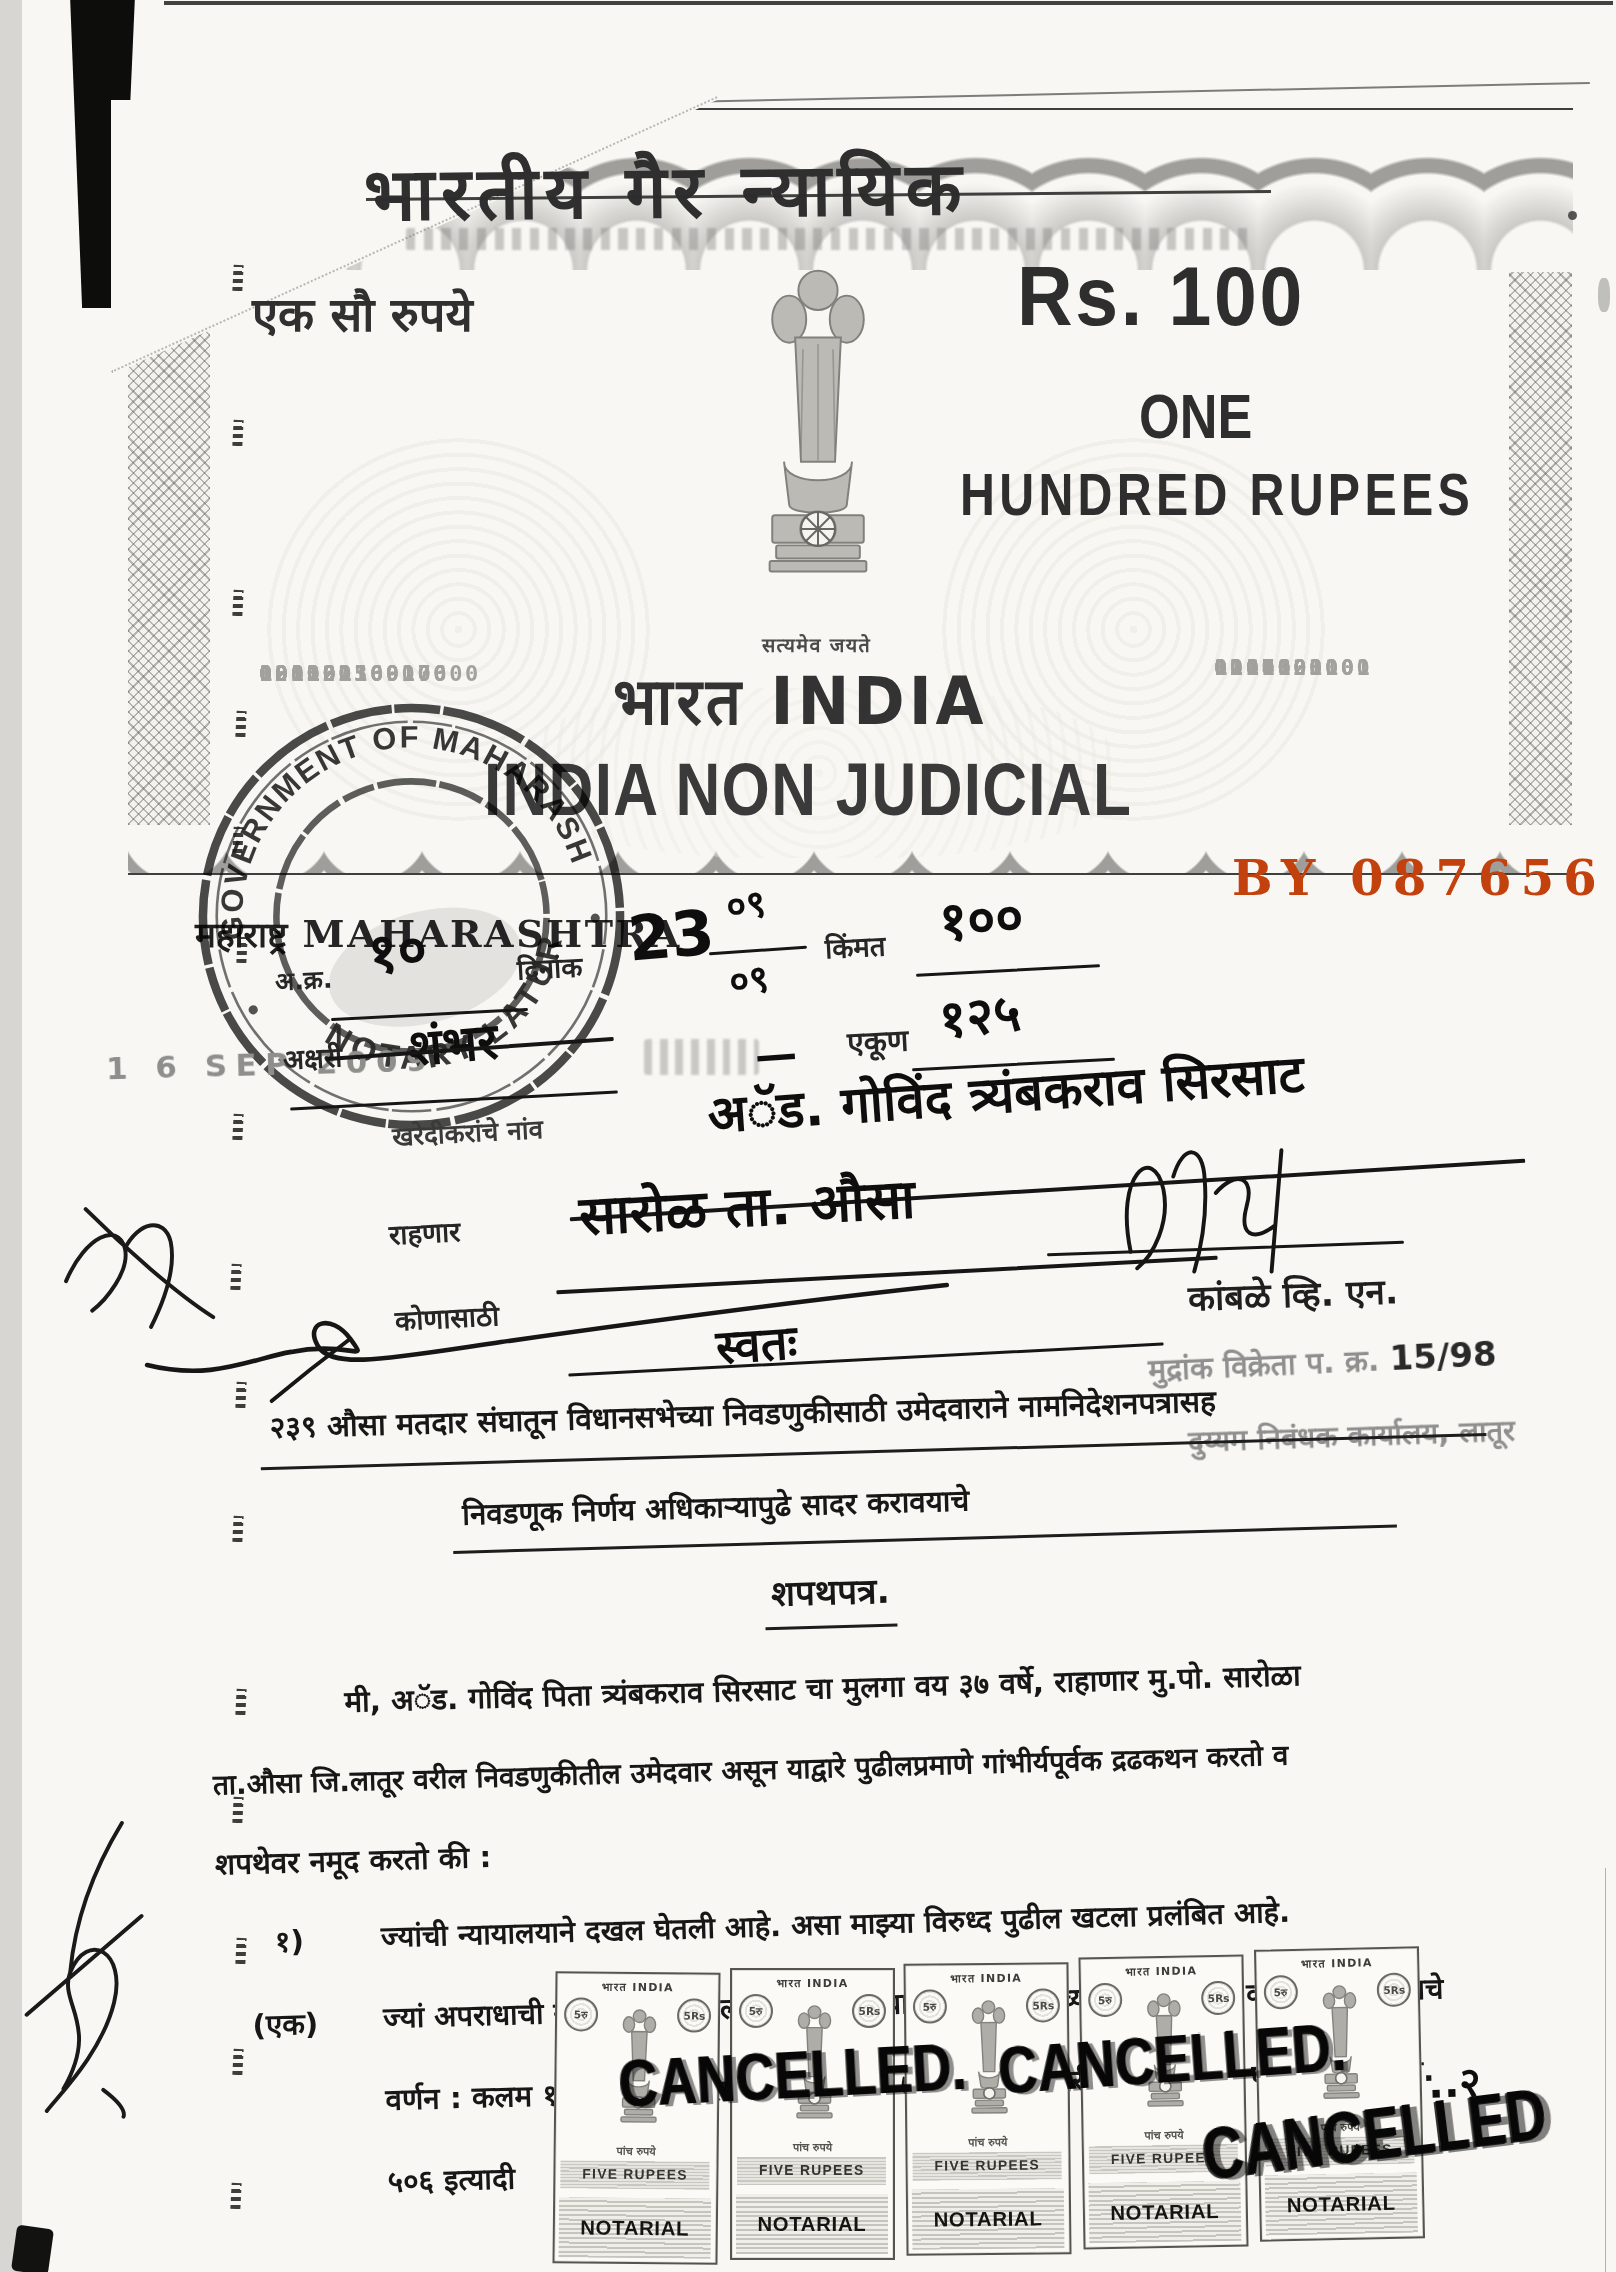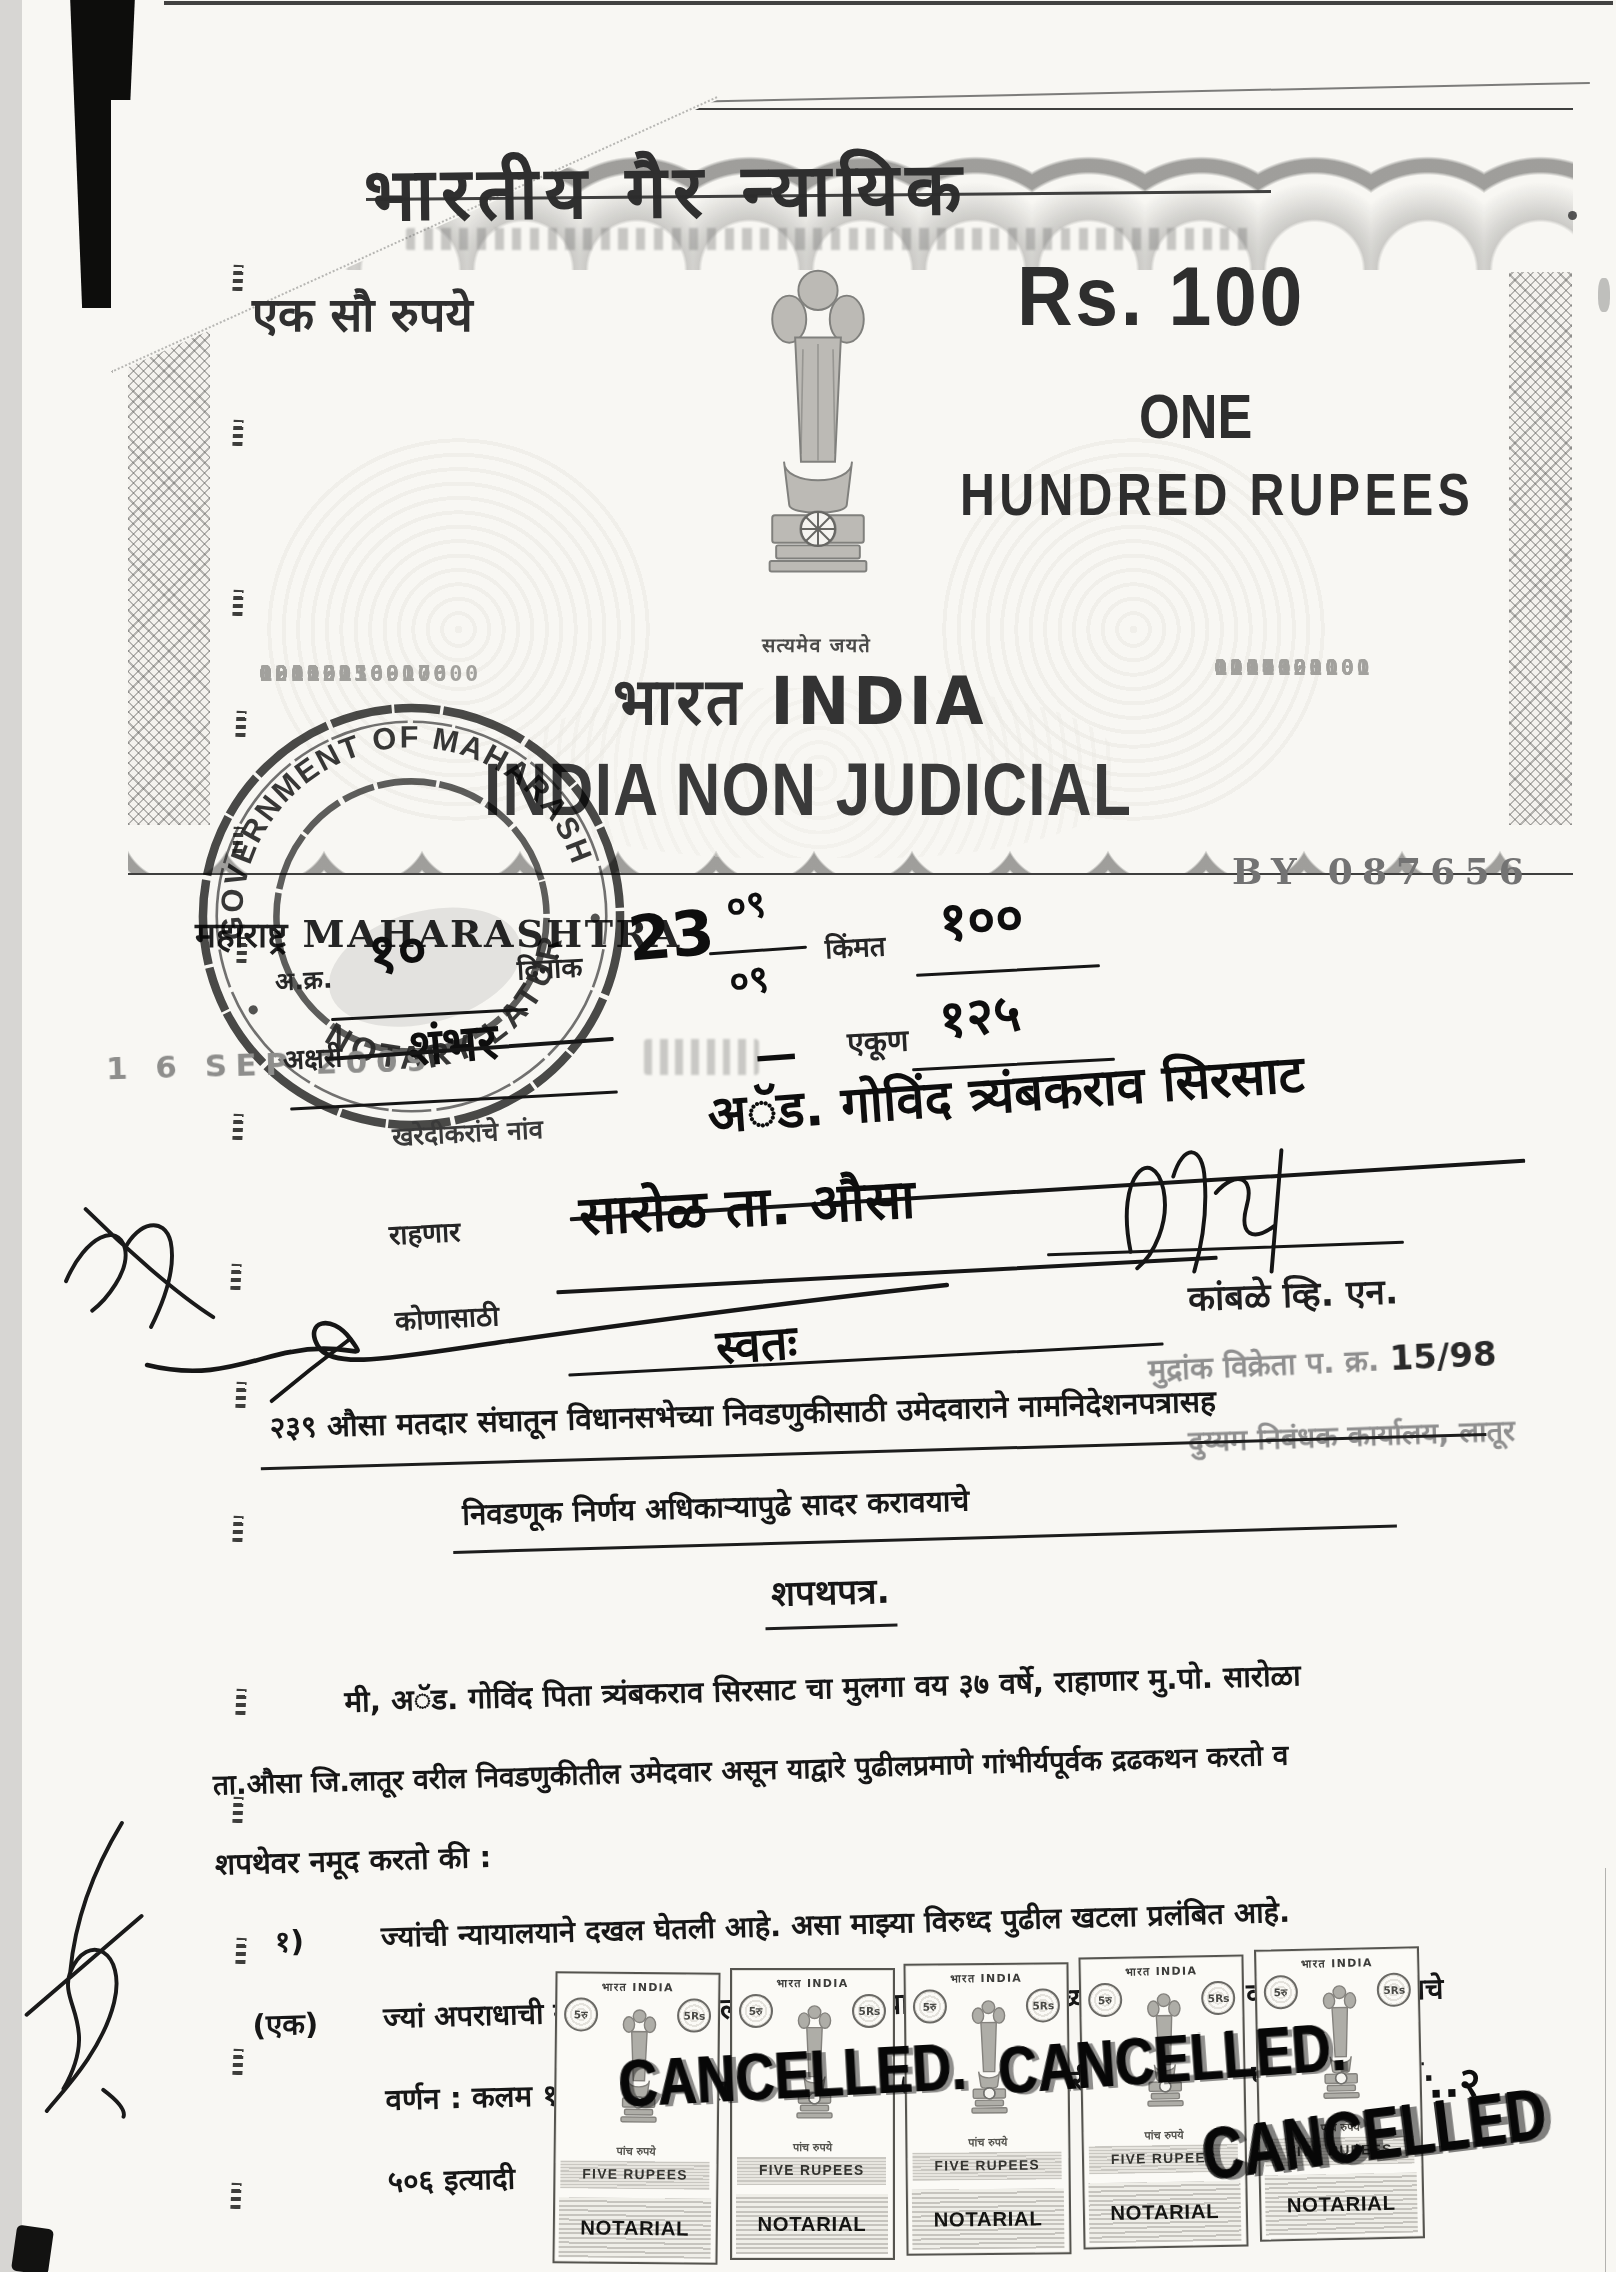--- a/index.html
+++ b/index.html
@@ -75,21 +75,21 @@
   #bin-right{left:1214px;top:655px;text-align:right;}
   .bincol div{position:static;}
 
   
   #emblem{left:733px;top:244px;width:170px;height:387px;opacity:.85;}
 
   
   #state{left:195px;top:910px;}
   #state .mr{position:static;font-size:35px;font-weight:700;}
   #state .en{position:static;font-family:"DejaVu Serif",serif;font-weight:700;font-size:38px;letter-spacing:2.6px;color:#262626;margin-left:11.8px;}
-  #serial{left:1232px;top:850px;font-size:36px;font-weight:700;letter-spacing:9.2px;color:#737373;}
+  #serial{left:1232px;top:850px;font-size:48px;font-weight:700;letter-spacing:9.2px;color:#c2410c;}
 
   
   #seal{left:182px;top:687px;width:459px;height:459px;transform:rotate(-15deg);opacity:.9;mix-blend-mode:multiply;}
 
   
   #datestamp{left:106px;top:1046px;font-size:31px;font-weight:700;letter-spacing:8.5px;color:#8e8e8c;
              filter:blur(0.6px);transform:rotate(-1.5deg);}
 
   
   .lbl{font-size:27.5px;font-weight:700;color:#262626;transform:rotate(-3deg);white-space:nowrap;}

